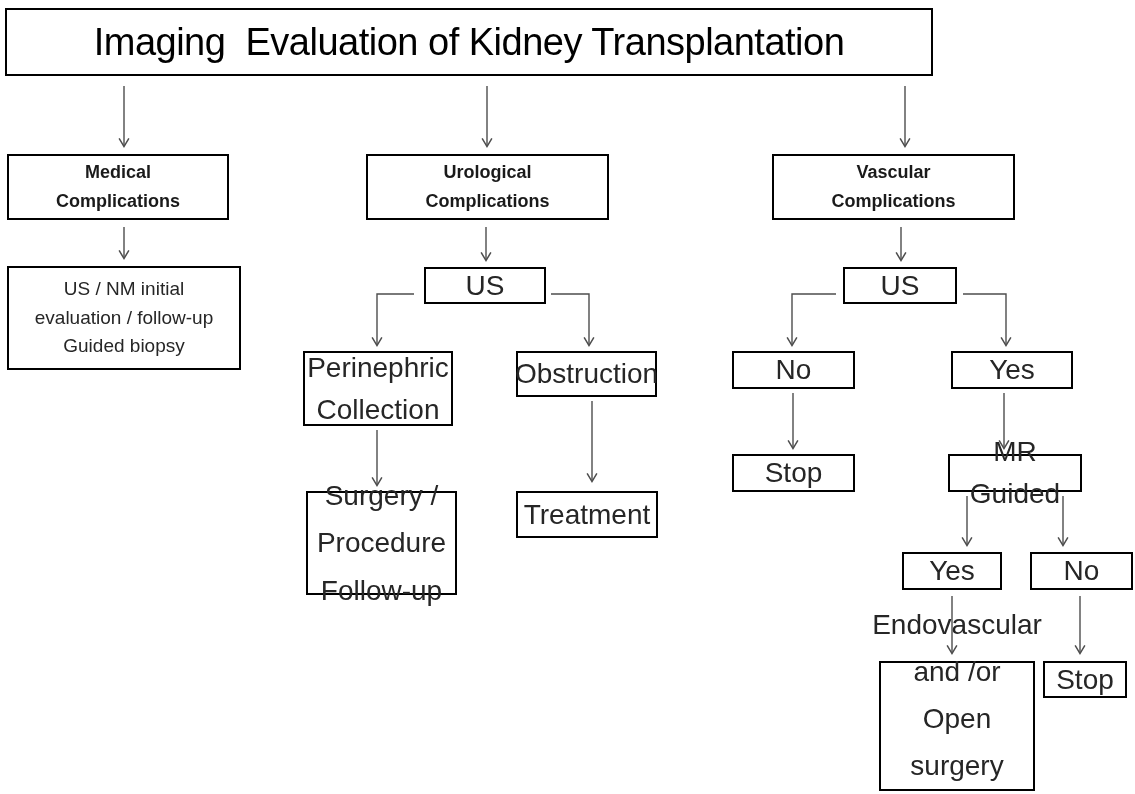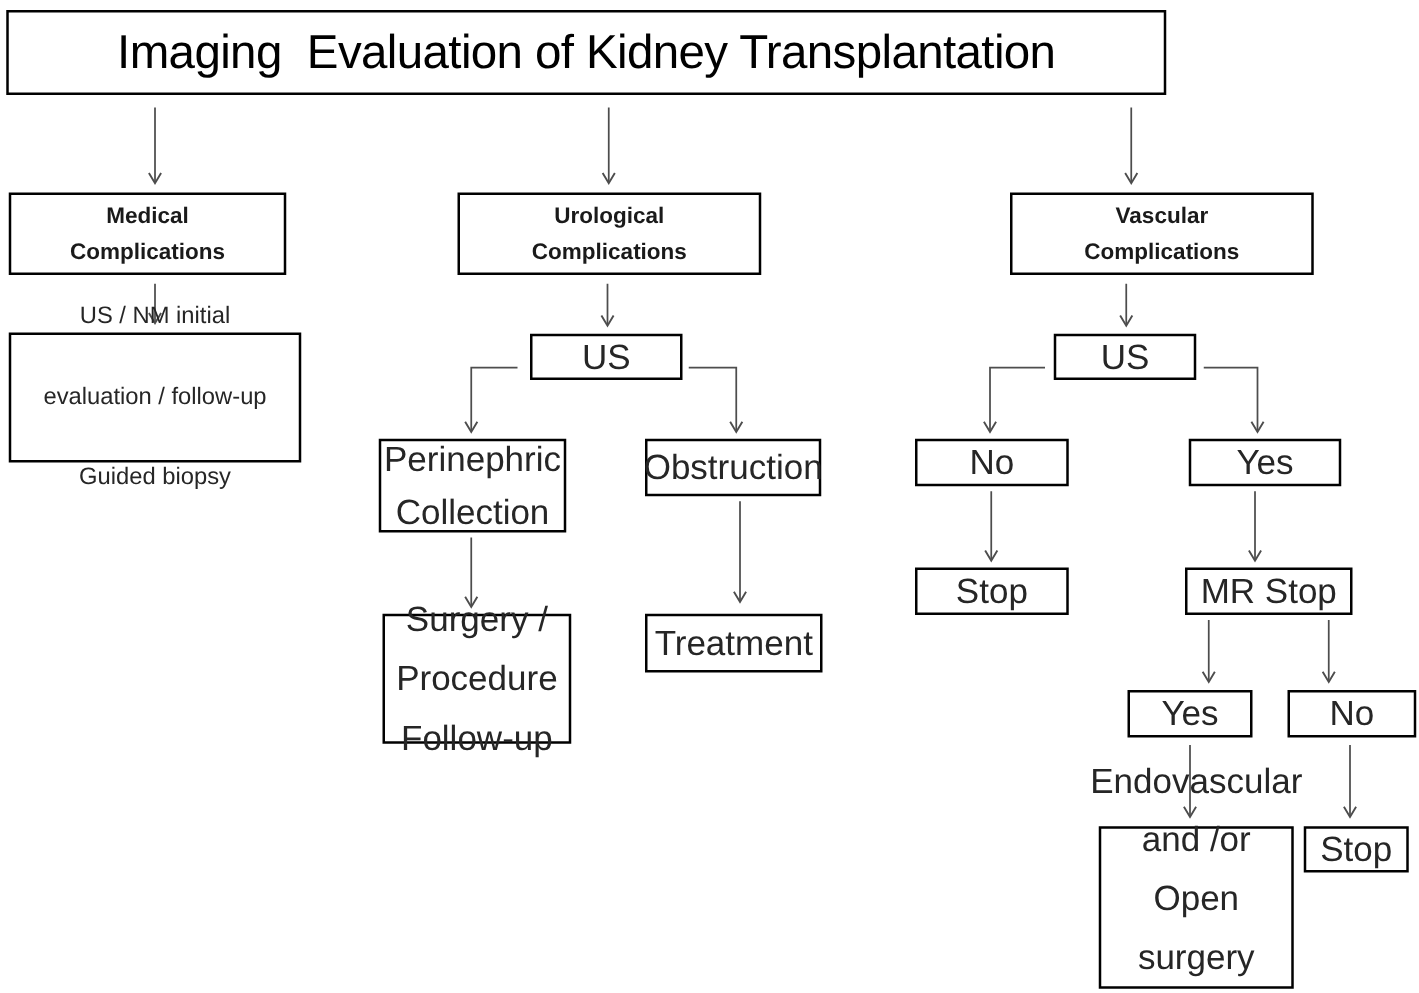--- a/index.html
+++ b/index.html
@@ -39,21 +39,21 @@
     font-size: 28px;
     line-height: 1.5;
     color: #262626;
   }
   .node.bold {
     font-weight: bold;
     font-size: 18px;
     line-height: 1.6;
     color: #1a1a1a;
   }
-  .node.small-text { font-size: 19px; gap: 36px; }
+  .node.small-text { font-size: 19px; }
   .node.roomy { line-height: 1.68; }
   .connectors {
     position: absolute;
     left: 0; top: 0;
     width: 1135px; height: 794px;
     pointer-events: none;
   }
 </style>
 </head>
 <body>
@@ -116,38 +116,38 @@
   </div>
   <div class="node roomy" style="left:306px; top:491px; width:151px; height:104px;">
     <span>Surgery /</span>
     <span>Procedure</span>
     <span>Follow-up</span>
   </div>
   <div class="node" style="left:516px; top:491px; width:142px; height:47px;">
     <span>Treatment</span>
   </div>
 
-  <div class="node bold" style="left:808px; top:154px; width:243px; height:66px;">
+  <div class="node bold" style="left:772px; top:154px; width:243px; height:66px;">
     <span>Vascular</span>
     <span>Complications</span>
   </div>
   <div class="node" style="left:843px; top:267px; width:114px; height:37px;">
     <span>US</span>
   </div>
   <div class="node" style="left:732px; top:351px; width:123px; height:38px;">
     <span>No</span>
   </div>
   <div class="node" style="left:951px; top:351px; width:122px; height:38px;">
     <span>Yes</span>
   </div>
   <div class="node" style="left:732px; top:454px; width:123px; height:38px;">
     <span>Stop</span>
   </div>
   <div class="node" style="left:948px; top:454px; width:134px; height:38px;">
-    <span>MR Stop</span>
+    <span>MR Guided</span>
   </div>
   <div class="node" style="left:902px; top:552px; width:100px; height:38px;">
     <span>Yes</span>
   </div>
   <div class="node" style="left:1030px; top:552px; width:103px; height:38px;">
     <span>No</span>
   </div>
   <div class="node roomy" style="left:879px; top:661px; width:156px; height:130px;justify-content:flex-end;">
     <span>Endovascular</span>
     <span>and /or</span>

